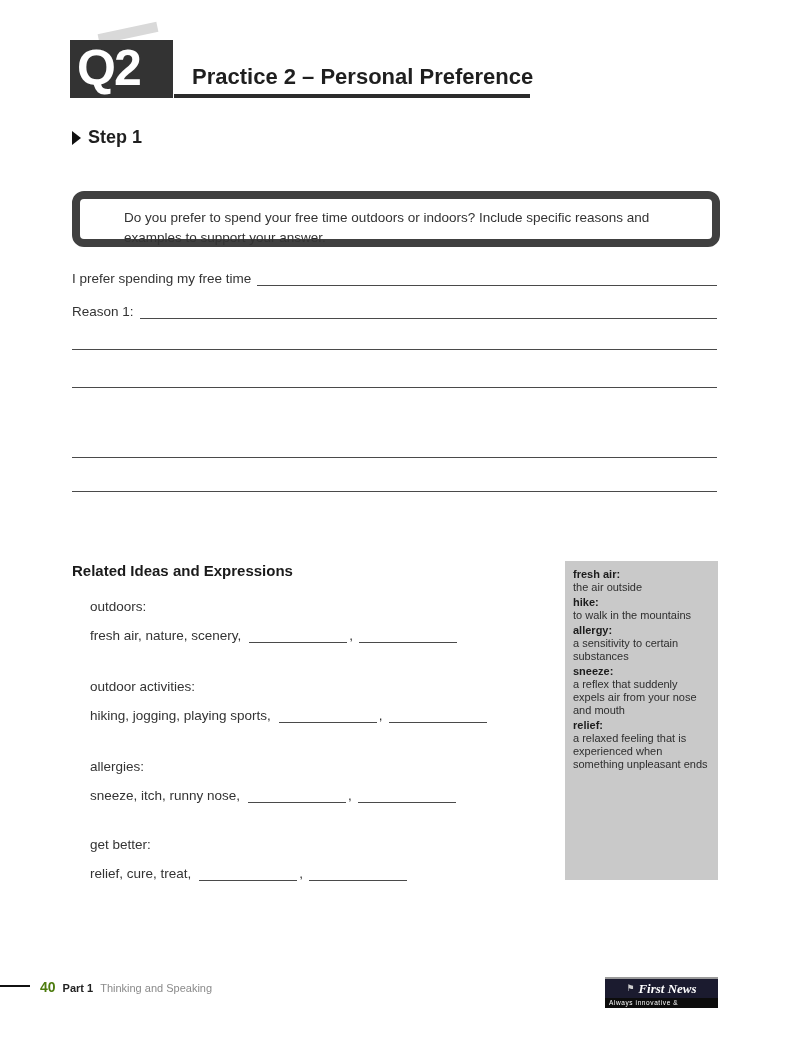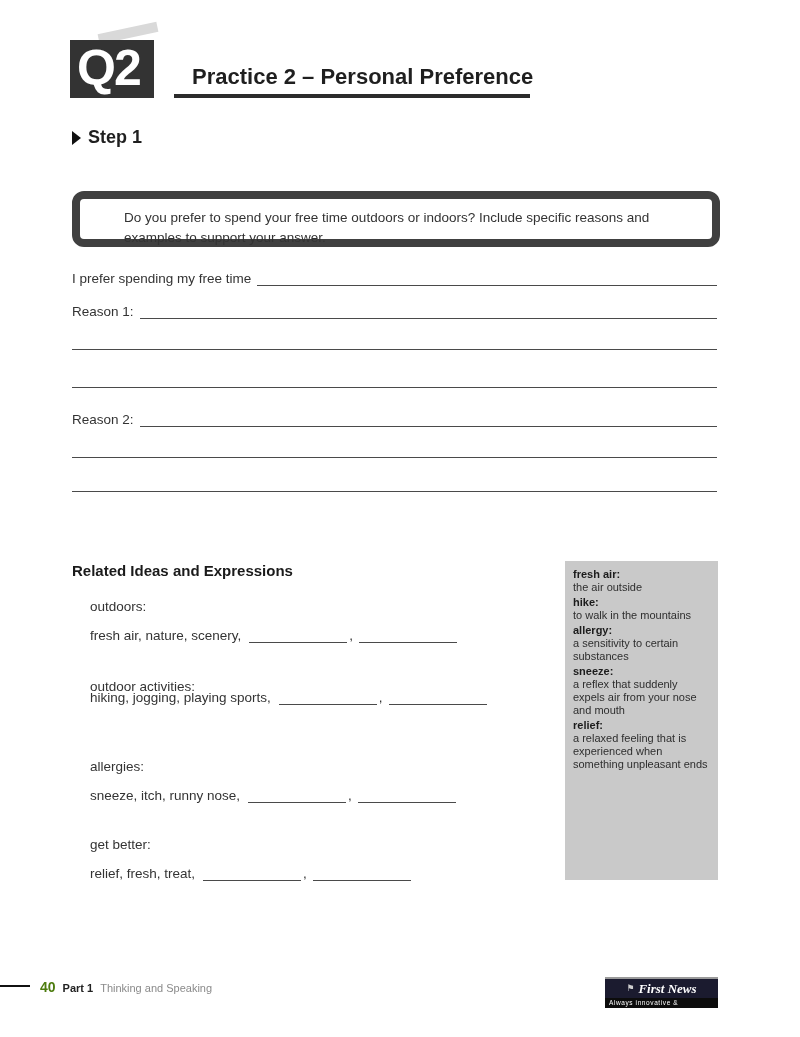--- a/index.html
+++ b/index.html
@@ -11,21 +11,21 @@
     background: #ffffff;
     font-family: "Liberation Sans", sans-serif;
     color: #2a2a2a;
     overflow: hidden;
   }
 
   
   .q2-badge {
     position: absolute;
     left: 70px; top: 40px;
-    width: 84px; height: 58px;
+    width: 103px; height: 58px;
     background: #333333;
     color: #ffffff;
     font-size: 50px;
     font-weight: bold;
     letter-spacing: -2px;
     line-height: 56px;
     padding-left: 7px;
   }
   .badge-smudge {
     position: absolute;
@@ -250,57 +250,53 @@
     <span class="blank-grow"></span>
   </div>
 
   <div class="fill-row" style="top:301px;">
     <span class="lead">Reason 1:</span>
     <span class="blank-grow"></span>
   </div>
   <div class="full-line" style="top:349px;"></div>
   <div class="full-line" style="top:387px;"></div>
 
-  <div class="fill-row" style="top:409px;">
-    <span class="lead">Reason 2:</span>
-    <span class="blank-grow"></span>
-  </div>
   <div class="full-line" style="top:457px;"></div>
   <div class="full-line" style="top:491px;"></div>
 
 
   <div class="related-heading">Related Ideas and Expressions</div>
 
   <div class="group-label" style="top:599px;">outdoors:</div>
   <div class="group-items" style="top:625px;">
     <span class="items-text">fresh air, nature, scenery,</span>
     <span class="blank-fixed"></span>
     <span class="comma-sep">,</span>
     <span class="blank-fixed"></span>
   </div>
 
   <div class="group-label" style="top:679px;">outdoor activities:</div>
-  <div class="group-items" style="top:687px;">
+  <div class="group-items" style="top:705px;">
     <span class="items-text">hiking, jogging, playing sports,</span>
     <span class="blank-fixed"></span>
     <span class="comma-sep">,</span>
     <span class="blank-fixed"></span>
   </div>
 
   <div class="group-label" style="top:759px;">allergies:</div>
   <div class="group-items" style="top:785px;">
     <span class="items-text">sneeze, itch, runny nose,</span>
     <span class="blank-fixed"></span>
     <span class="comma-sep">,</span>
     <span class="blank-fixed"></span>
   </div>
 
   <div class="group-label" style="top:837px;">get better:</div>
   <div class="group-items" style="top:863px;">
-    <span class="items-text">relief, fresh, treat,</span>
+    <span class="items-text">relief, cure, treat,</span>
     <span class="blank-fixed"></span>
     <span class="comma-sep">,</span>
     <span class="blank-fixed"></span>
   </div>
 
   <div class="vocab-box">
     <div class="vocab-entry">
       <div class="vocab-term">fresh air:</div>
       <div class="vocab-def">the air outside</div>
     </div>

